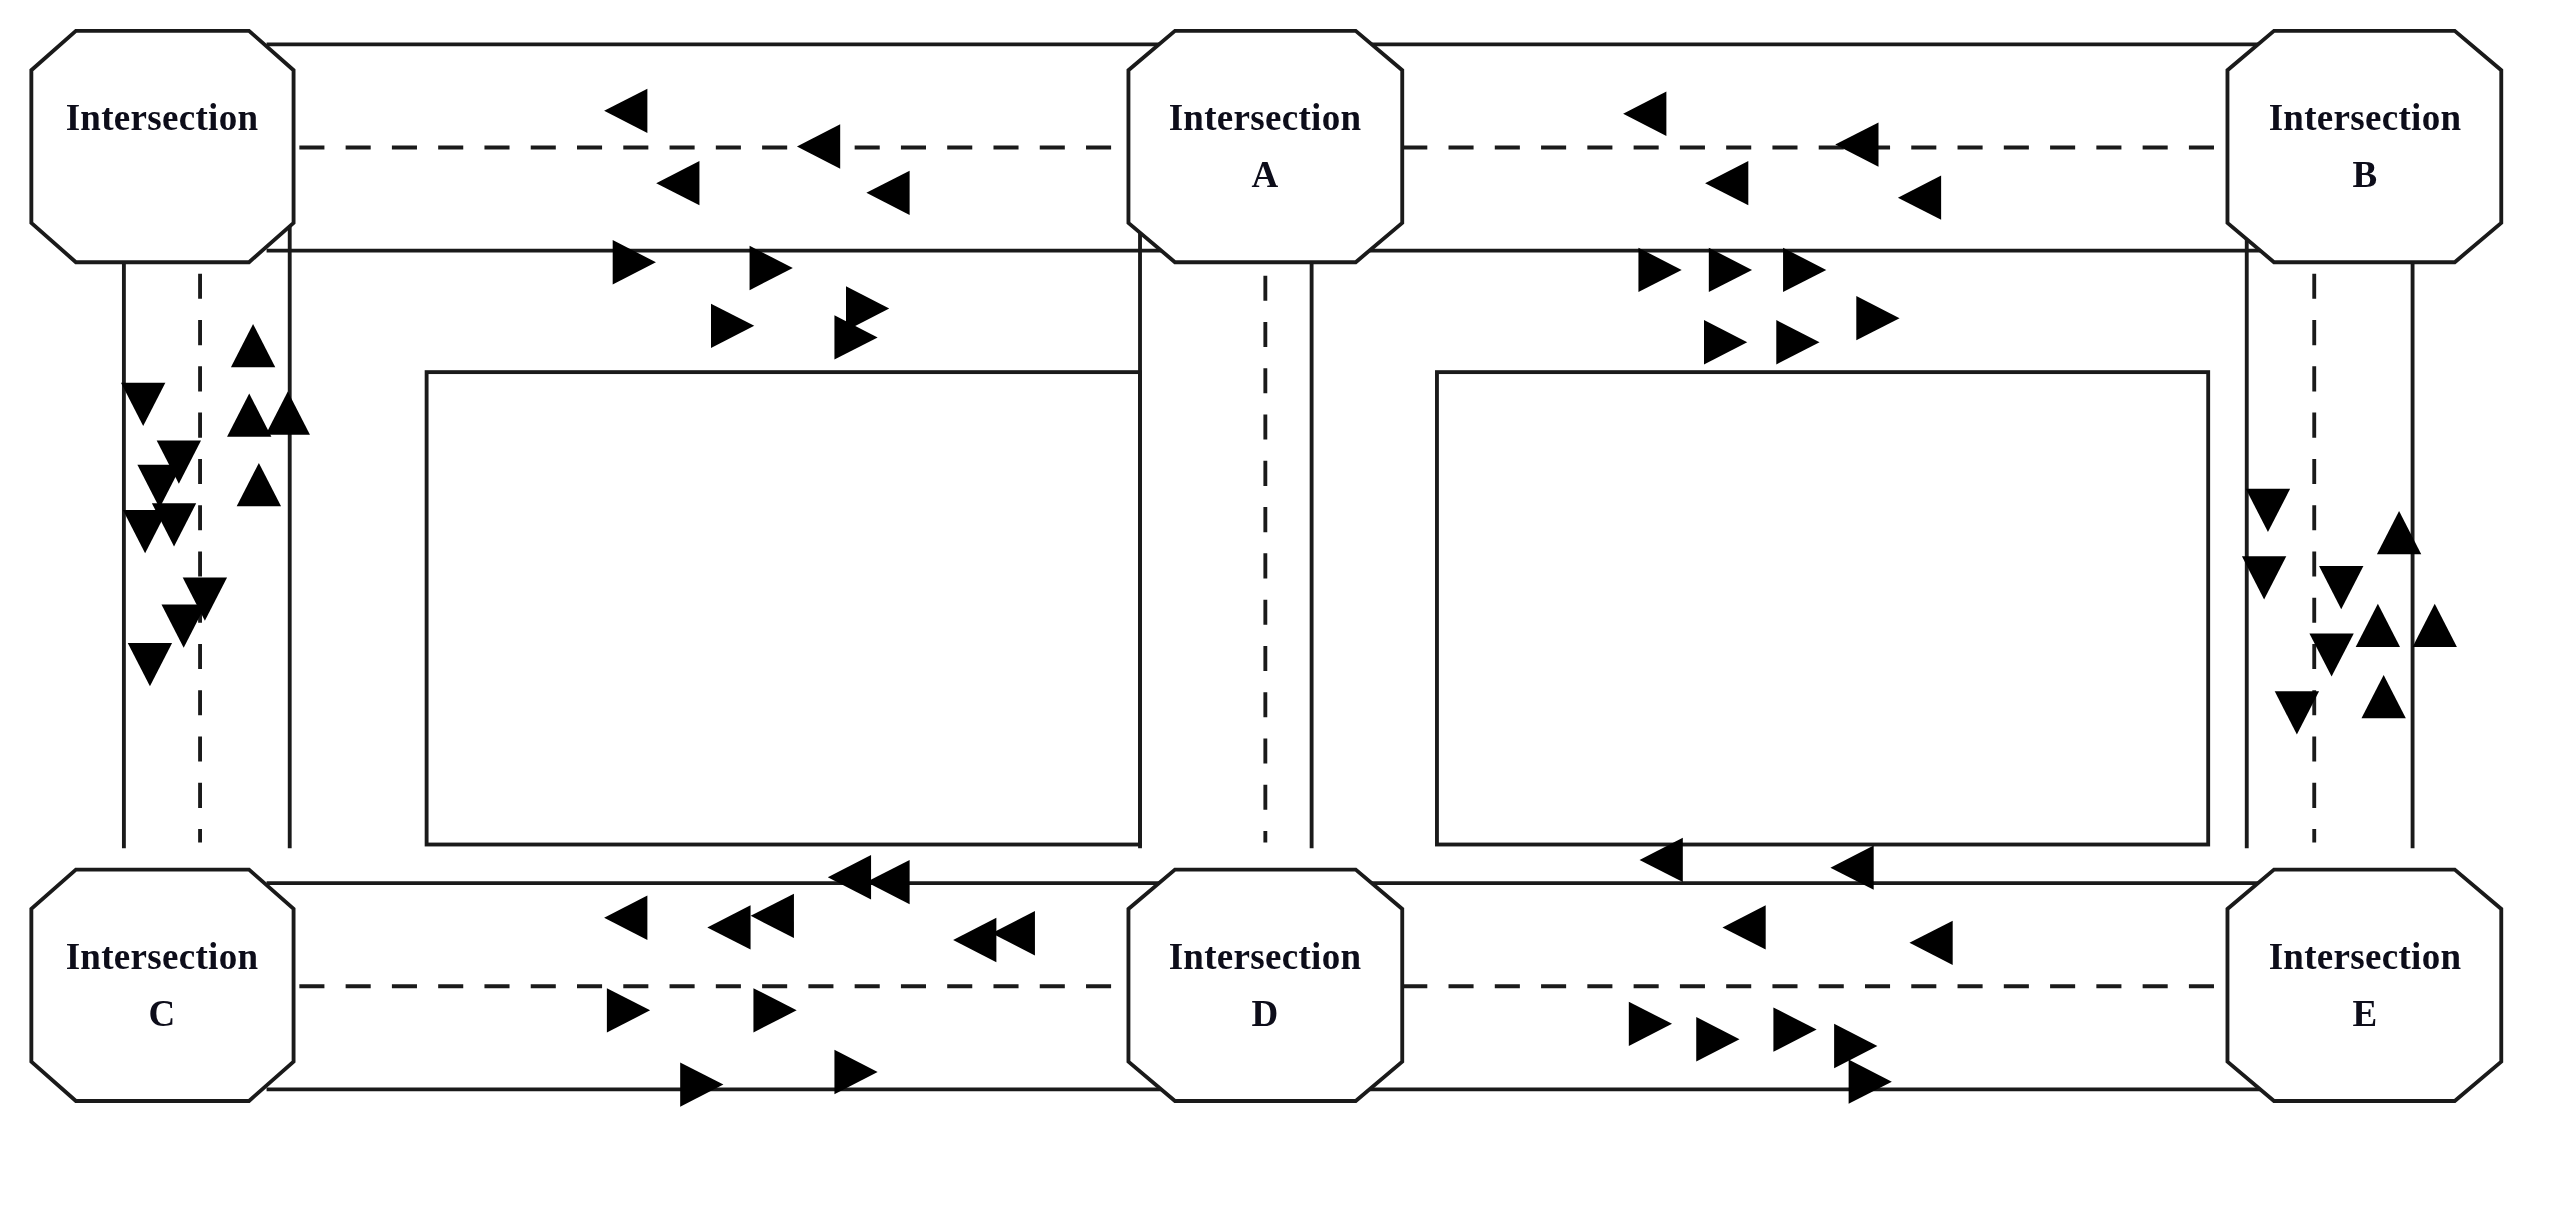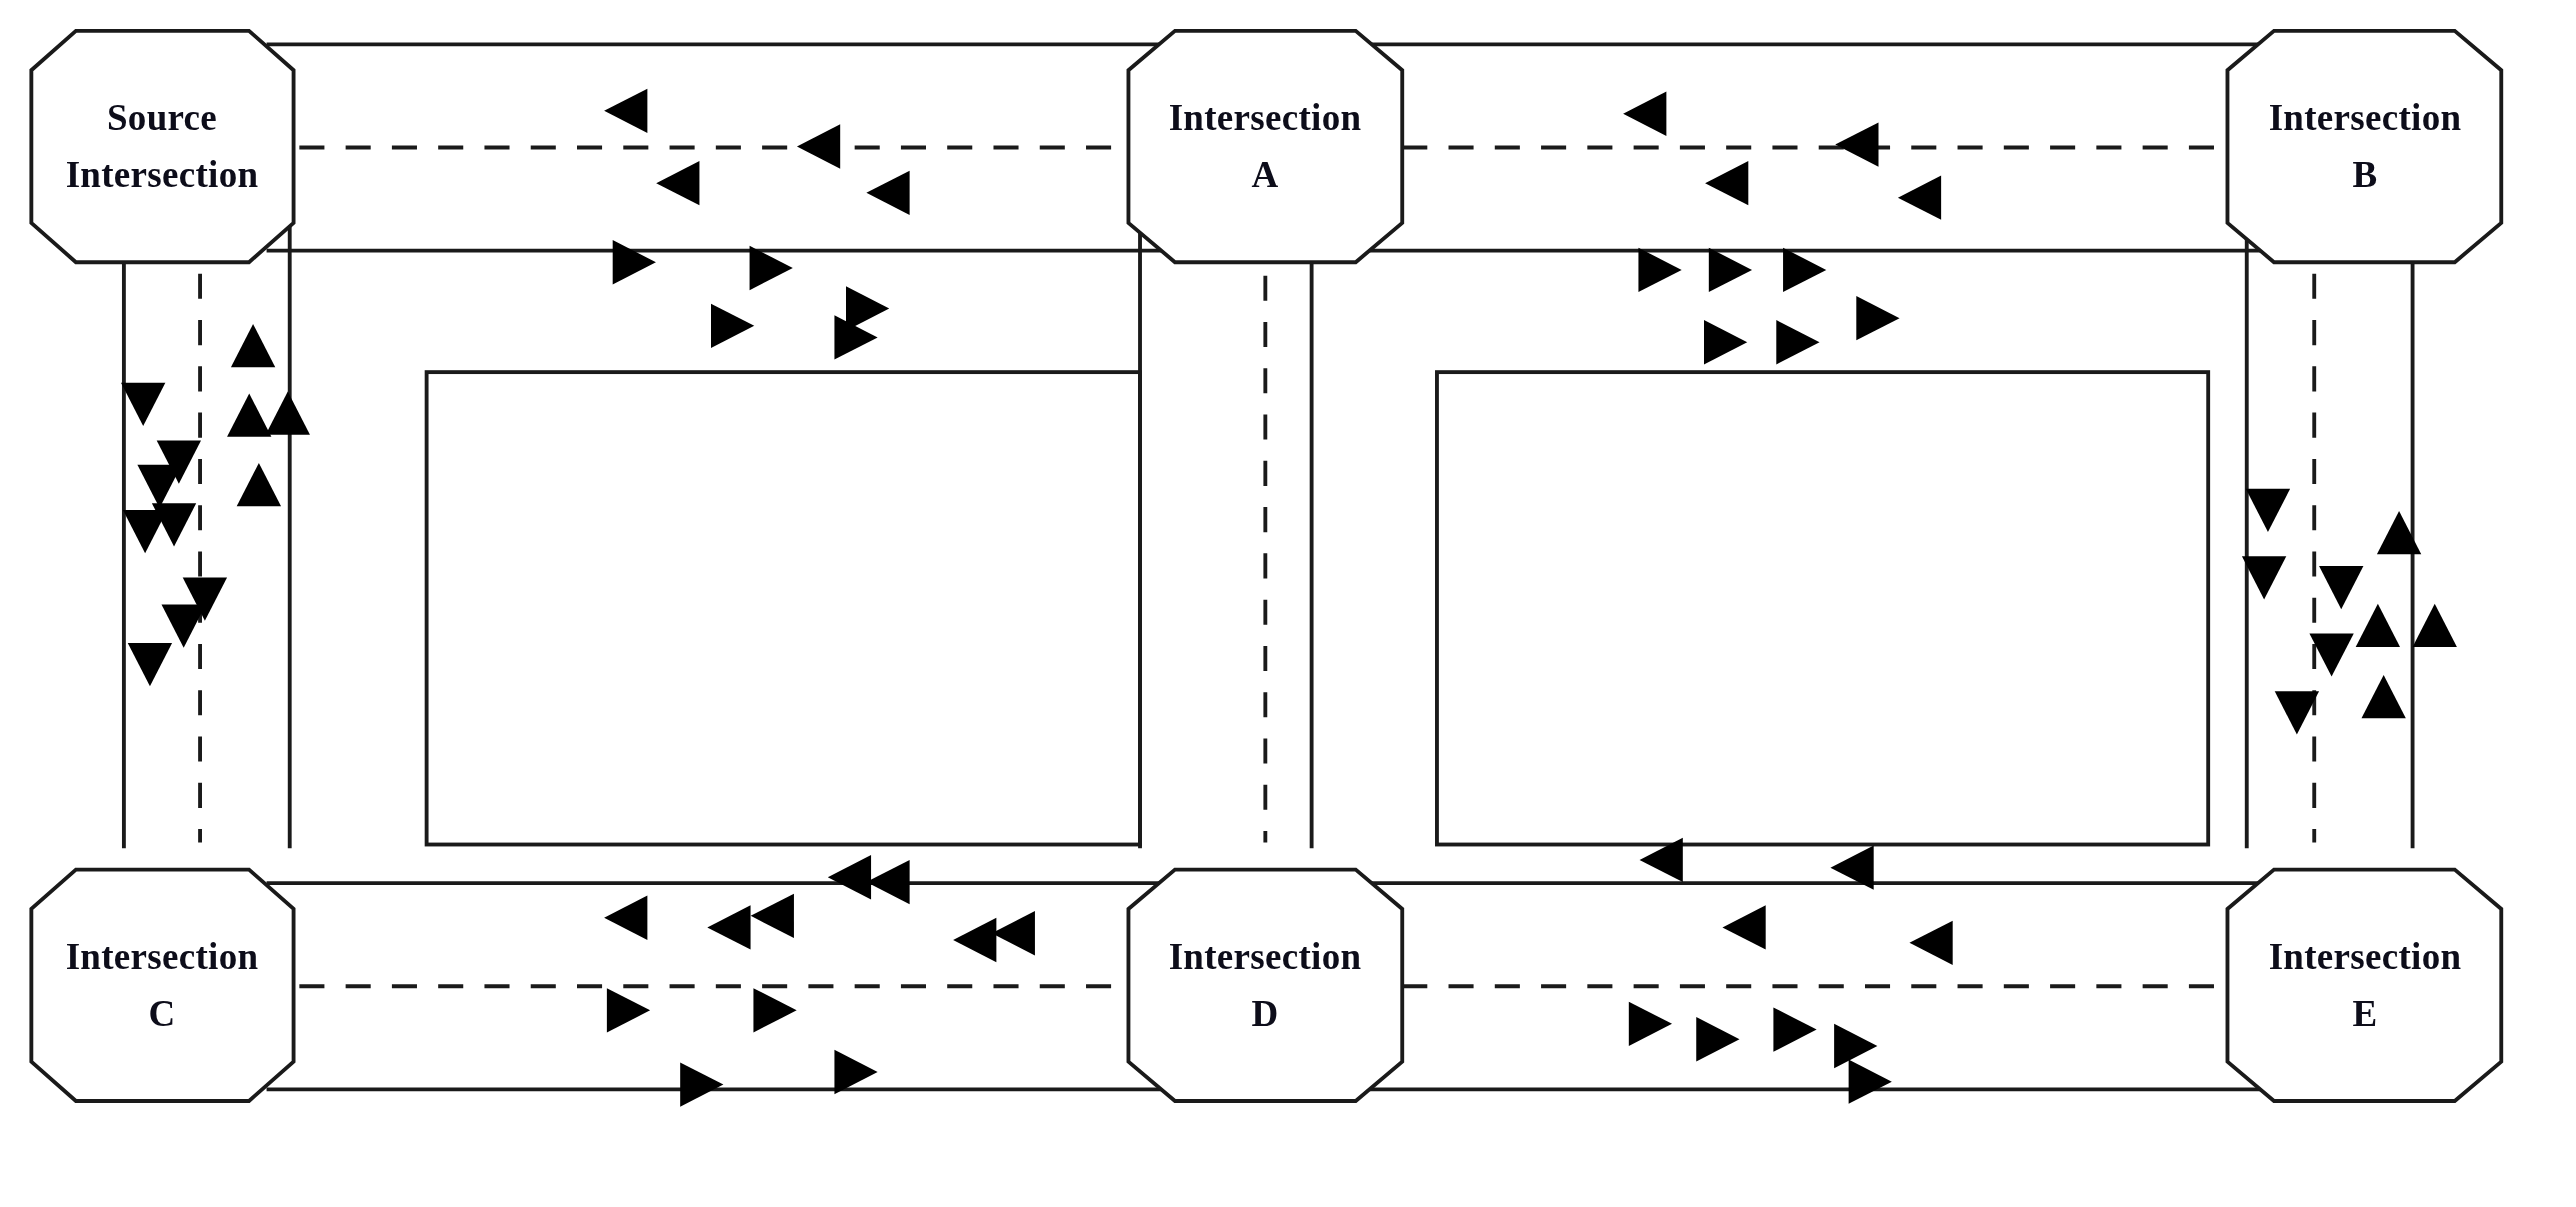--- a/index.html
+++ b/index.html
@@ -111,21 +111,20 @@
         <polygon points="2395,657 2441,657 2418,701.85" fill="#000000"></polygon>
         <polygon points="2359,717 2405,717 2382,761.85" fill="#000000"></polygon>
         <polygon points="2465,575 2511,575 2488,530.15" fill="#000000"></polygon>
         <polygon points="2443,671 2489,671 2466,626.15" fill="#000000"></polygon>
         <polygon points="2502,671 2548,671 2525,626.15" fill="#000000"></polygon>
         <polygon points="2449,745 2495,745 2472,700.15" fill="#000000"></polygon>
       </g>
   </svg>
 
   <div class="node-label" style="left:31px;top:89px;width:262px;font-size:37px;">
-    <span class="l1">Source</span>
     <span class="l2">Intersection</span>
   </div>
   <div class="node-label" style="left:1128px;top:89px;width:274px;font-size:37px;">
     <span class="l1">Intersection</span>
     <span class="l2">A</span>
   </div>
   <div class="node-label" style="left:2228px;top:89px;width:274px;font-size:37px;">
     <span class="l1">Intersection</span>
     <span class="l2">B</span>
   </div>

